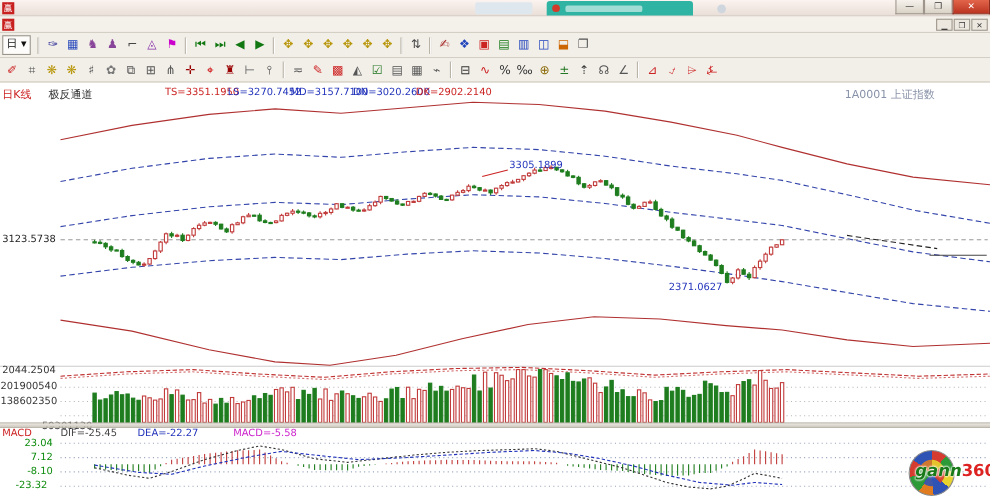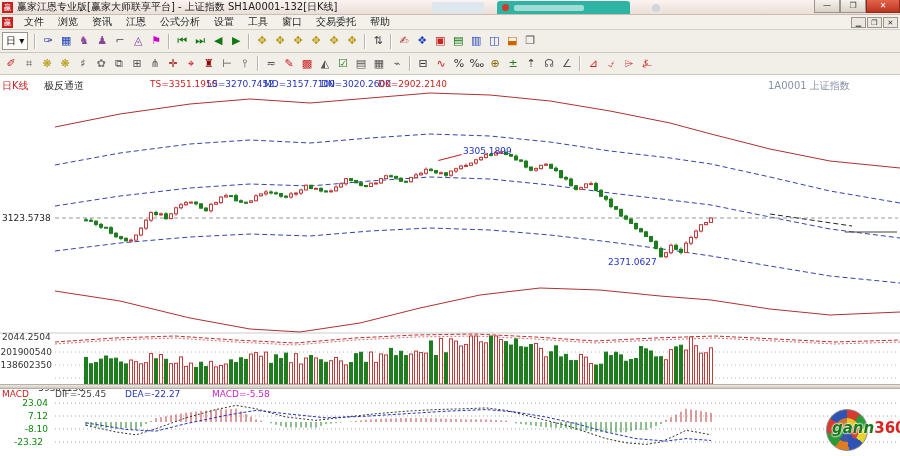--- a/index.html
+++ b/index.html
@@ -593,48 +593,35 @@
       <line x1="711" y1="422" x2="711" y2="412.98288" stroke="#c23b3b"></line>
     </g>
     <g>
       <path d="M86,425.32 L 91,426.4266666666667 L 96,427.53333333333336 L 101,428.64 L 106,429.74666666666667 L 111,430.85333333333335 L 116,431.96 L 121,432.68625 L 126,433.4125 L 131,434.13875 L 136,434.865 L 141,433.30875 L 146,431.7525 L 151,430.19625 L 156,428.64 L 161,426.84166666666664 L 166,425.04333333333335 L 171,423.245 L 176,421.44666666666666 L 181,419.6483333333333 L 186,417.85 L 191,416.46666666666664 L 196,415.0833333333333 L 201,413.7 L 206,412.31666666666666 L 211,410.93333333333334 L 216,409.55 L 221,408.5125 L 226,407.475 L 231,406.4375 L 236,405.4 L 241,406.23 L 246,407.06 L 251,407.89 L 256,408.72 L 261,410.10333333333335 L 266,411.4866666666667 L 271,412.87 L 276,414.25333333333333 L 281,415.63666666666666 L 286,417.02 L 291,417.5733333333333 L 296,418.12666666666667 L 301,418.68 L 306,419.23333333333335 L 311,419.7866666666667 L 316,420.34 L 321,419.7866666666667 L 326,419.23333333333335 L 331,418.68 L 336,418.12666666666667 L 341,417.5733333333333 L 346,417.02 L 351,416.46666666666664 L 356,415.91333333333336 L 361,415.36 L 366,414.8066666666667 L 371,414.25333333333333 L 376,413.7 L 381,413.285 L 386,412.87 L 391,412.455 L 396,412.04 L 401,411.625 L 406,411.21 L 411,410.93333333333334 L 416,410.6566666666667 L 421,410.38 L 426,410.10333333333335 L 431,409.82666666666665 L 436,409.55 L 441,409.4116666666667 L 446,409.2733333333333 L 451,409.135 L 456,408.99666666666667 L 461,408.85833333333335 L 466,408.72 L 471,408.5125 L 476,408.305 L 481,408.0975 L 486,407.89 L 491,408.5125 L 496,409.135 L 501,409.7575 L 506,410.38 L 511,411.625 L 516,412.87 L 521,414.115 L 526,415.36 L 531,416.605 L 536,417.85 L 541,419.095 L 546,420.34 L 551,421.585 L 556,422.83 L 561,424.075 L 566,425.32 L 571,426.98 L 576,428.64 L 581,430.3 L 586,431.96 L 591,433.62 L 596,435.28 L 601,436.94 L 606,438.6 L 611,439.6375 L 616,440.675 L 621,441.7125 L 626,442.75 L 631,443.165 L 636,443.58 L 641,443.995 L 646,444.41 L 651,443.58 L 656,442.75 L 661,441.92 L 666,439.70666666666665 L 671,437.49333333333334 L 676,435.28 L 681,432.79 L 686,430.3 L 691,431.13 L 696,431.96 L 701,432.9228 L 706,433.8856 L 711,434.8484" stroke="#333333" fill="none" stroke-dasharray="2 2"></path>
       <path d="M86,422.83 L 91,423.66 L 96,424.49 L 101,425.32 L 106,426.15 L 111,426.98 L 116,427.81 L 121,428.64 L 126,429.47 L 131,429.74666666666667 L 136,430.0233333333333 L 141,430.3 L 146,430.57666666666665 L 151,430.85333333333335 L 156,431.13 L 161,429.885 L 166,428.64 L 171,427.395 L 176,426.15 L 181,424.905 L 186,423.66 L 191,422.6225 L 196,421.585 L 201,420.5475 L 206,419.51 L 211,418.4725 L 216,417.435 L 221,416.3975 L 226,415.36 L 231,414.53 L 236,413.7 L 241,412.87 L 246,412.04 L 251,411.21 L 256,410.38 L 261,410.93333333333334 L 266,411.4866666666667 L 271,412.04 L 276,412.59333333333336 L 281,413.14666666666665 L 286,413.7 L 291,414.21875 L 296,414.7375 L 301,415.25625 L 306,415.775 L 311,416.29375 L 316,416.8125 L 321,417.33125 L 326,417.85 L 331,417.6425 L 336,417.435 L 341,417.2275 L 346,417.02 L 351,416.8125 L 356,416.605 L 361,416.3975 L 366,416.19 L 371,415.87875 L 376,415.5675 L 381,415.25625 L 386,414.945 L 391,414.63375 L 396,414.3225 L 401,414.01125 L 406,413.7 L 411,413.38875 L 416,413.0775 L 421,412.76625 L 426,412.455 L 431,412.14375 L 436,411.8325 L 441,411.52125 L 446,411.21 L 451,411.0025 L 456,410.795 L 461,410.5875 L 466,410.38 L 471,410.1725 L 476,409.965 L 481,409.7575 L 486,409.55 L 491,409.965 L 496,410.38 L 501,410.795 L 506,411.21 L 511,411.625 L 516,412.04 L 521,412.87 L 526,413.7 L 531,414.53 L 536,415.36 L 541,416.19 L 546,417.02 L 551,418.12666666666667 L 556,419.23333333333335 L 561,420.34 L 566,421.44666666666666 L 571,422.55333333333334 L 576,423.66 L 581,425.04333333333335 L 586,426.4266666666667 L 591,427.81 L 596,429.1933333333333 L 601,430.57666666666665 L 606,431.96 L 611,433.06666666666666 L 616,434.17333333333335 L 621,435.28 L 626,436.38666666666666 L 631,437.49333333333334 L 636,438.6 L 641,439.015 L 646,439.43 L 651,439.845 L 656,440.26 L 661,440.675 L 666,441.09 L 671,440.4675 L 676,439.845 L 681,439.2225 L 686,438.6 L 691,438.97682 L 696,439.35364 L 701,439.73046 L 706,440.10728 L 711,440.4841" stroke="#2233bb" fill="none" stroke-dasharray="3 2"></path>
     </g>
   </svg>
 
 <div class="bar titlebar">
   <div class="appicon">赢</div>
-  <div class="titletext">赢家江恩专业版[赢家大师联享平台] - 上证指数 SH1A0001-132[日K线]</div>
   <div class="tb-deco-pill"></div>
   <div class="tb-deco-tab">
     <div class="dot"></div>
     <div class="smear"></div>
   </div>
   <div class="tb-deco-dot"></div>
   <div class="winbtns">
     <div class="winbtn">—</div>
     <div class="winbtn">❐</div>
     <div class="winbtn close">✕</div>
   </div>
 </div>
 
 <div class="bar menubar">
   <div class="appicon">赢</div>
-  <div id="menu-items" style="display:flex;">
-      <div class="menuitem">文件</div>
-      <div class="menuitem">浏览</div>
-      <div class="menuitem">资讯</div>
-      <div class="menuitem">江恩</div>
-      <div class="menuitem">公式分析</div>
-      <div class="menuitem">设置</div>
-      <div class="menuitem">工具</div>
-      <div class="menuitem">窗口</div>
-      <div class="menuitem">交易委托</div>
-      <div class="menuitem">帮助</div>
-    </div>
   <div class="mdibtns" id="mdi-btns">
       <div class="mdibtn">▁</div>
       <div class="mdibtn">❐</div>
       <div class="mdibtn">✕</div>
     </div>
 </div>
 
 <div class="bar tb1">
   <div class="periodbtn">日 ▾</div>
   <div id="tb1-icons" style="display:flex;align-items:center;">

